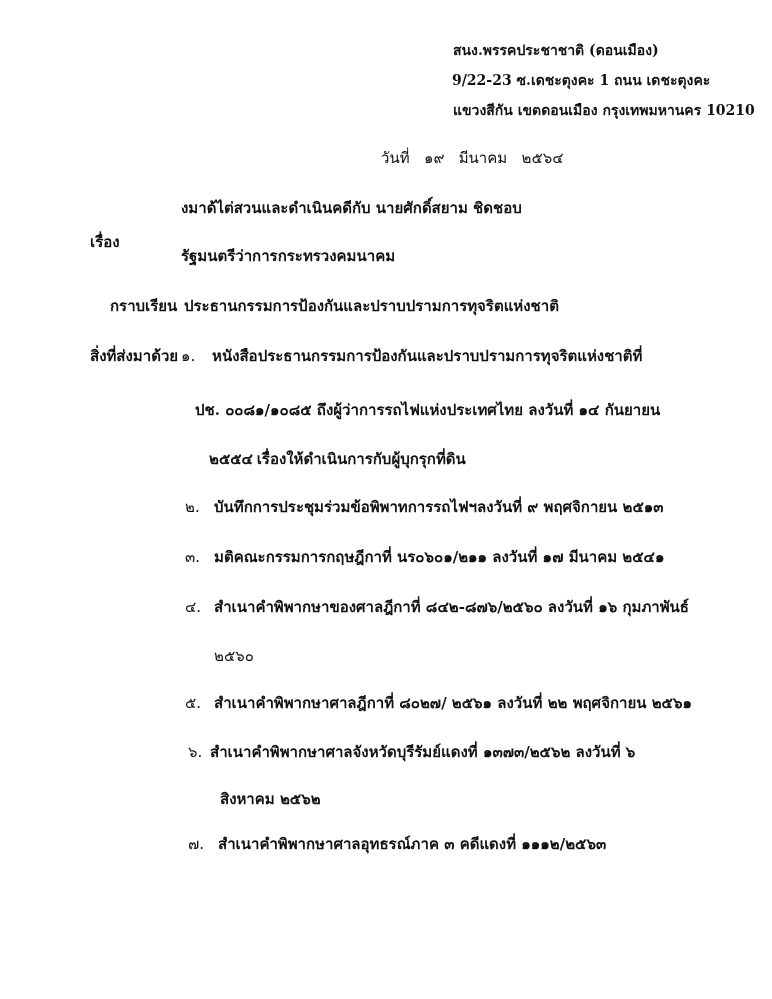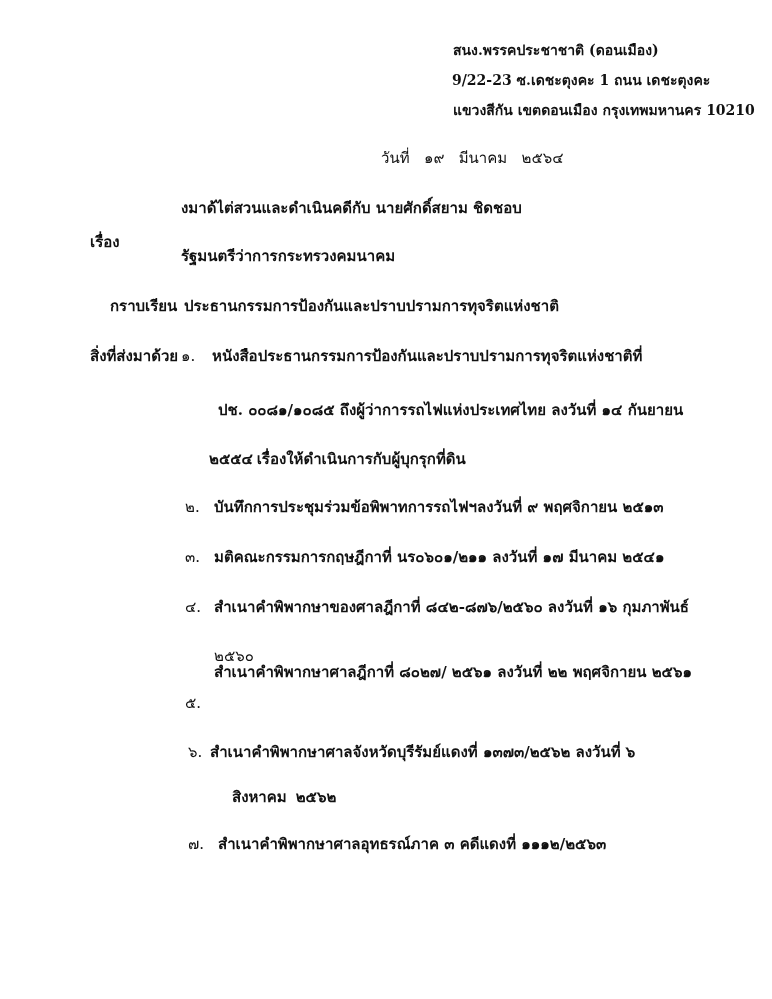--- a/index.html
+++ b/index.html
@@ -49,21 +49,21 @@
 <div class="line" style="left:181px; top:246px;">รัฐมนตรีว่าการกระทรวงคมนาคม</div>
 
 <div class="label" style="left:90px; top:296px;margin-left:20px;">กราบเรียน</div>
 <div class="line" style="left:184px; top:296px;">ประธานกรรมการป้องกันและปราบปรามการทุจริตแห่งชาติ</div>
 
 <div class="label" style="left:90px; top:346px;">สิ่งที่ส่งมาด้วย</div>
 
 <div>
   <div class="line num" style="left:181px; top:346px;">๑.</div>
   <div class="line" style="left:212px; top:346px;">หนังสือประธานกรรมการป้องกันและปราบปรามการทุจริตแห่งชาติที่</div>
-  <div class="line" style="left:218px; top:400px;">ปช. ๐๐๘๑/๑๐๘๕ ถึงผู้ว่าการรถไฟแห่งประเทศไทย ลงวันที่ ๑๔ กันยายน</div>
+  <div class="line" style="left:195px; top:400px;">ปช. ๐๐๘๑/๑๐๘๕ ถึงผู้ว่าการรถไฟแห่งประเทศไทย ลงวันที่ ๑๔ กันยายน</div>
   <div class="line" style="left:209px; top:449px;font-family:Liberation Serif, serif;">๒๕๕๔ เรื่องให้ดำเนินการกับผู้บุกรุกที่ดิน</div>
 </div>
 
 <div>
   <div class="line num" style="left:185px; top:497px;">๒.</div>
   <div class="line" style="left:214px; top:497px;">บันทึกการประชุมร่วมข้อพิพาทการรถไฟฯลงวันที่ ๙ พฤศจิกายน ๒๕๑๓</div>
 </div>
 
 <div>
   <div class="line num" style="left:185px; top:547px;">๓.</div>
@@ -71,25 +71,25 @@
 </div>
 
 <div>
   <div class="line num" style="left:185px; top:597px;">๔.</div>
   <div class="line" style="left:214px; top:597px;">สำเนาคำพิพากษาของศาลฎีกาที่ ๘๔๒-๘๗๖/๒๕๖๐ ลงวันที่ ๑๖ กุมภาพันธ์</div>
   <div class="line num" style="left:214px; top:646px;text-align:center;">๒๕๖๐</div>
 </div>
 
 <div>
   <div class="line num" style="left:185px; top:693px;">๕.</div>
-  <div class="line" style="left:214px; top:662px;">สำเนาคำพิพากษาศาลฎีกาที่  ๘๐๒๗/ ๒๕๖๑ ลงวันที่  ๒๒ พฤศจิกายน ๒๕๖๑</div>
+  <div class="line" style="left:214px; top:693px;">สำเนาคำพิพากษาศาลฎีกาที่  ๘๐๒๗/ ๒๕๖๑ ลงวันที่  ๒๒ พฤศจิกายน ๒๕๖๑</div>
 </div>
 
 <div>
   <div class="line num" style="left:188px; top:742px;">๖.</div>
   <div class="line" style="left:210px; top:742px;text-align:center;">สำเนาคำพิพากษาศาลจังหวัดบุรีรัมย์แดงที่ ๑๓๗๓/๒๕๖๒ ลงวันที่ ๖</div>
-  <div class="line" style="left:232px; top:789px;font-family:Liberation Mono, monospace;">สิงหาคม ๒๕๖๒</div>
+  <div class="line" style="left:220px; top:789px;">สิงหาคม ๒๕๖๒</div>
 </div>
 
 <div>
   <div class="line num" style="left:188px; top:834px;">๗.</div>
   <div class="line" style="left:218px; top:834px;">สำเนาคำพิพากษาศาลอุทธรณ์ภาค ๓ คดีแดงที่ ๑๑๑๒/๒๕๖๓</div>
 </div>
 
 </body></html>

